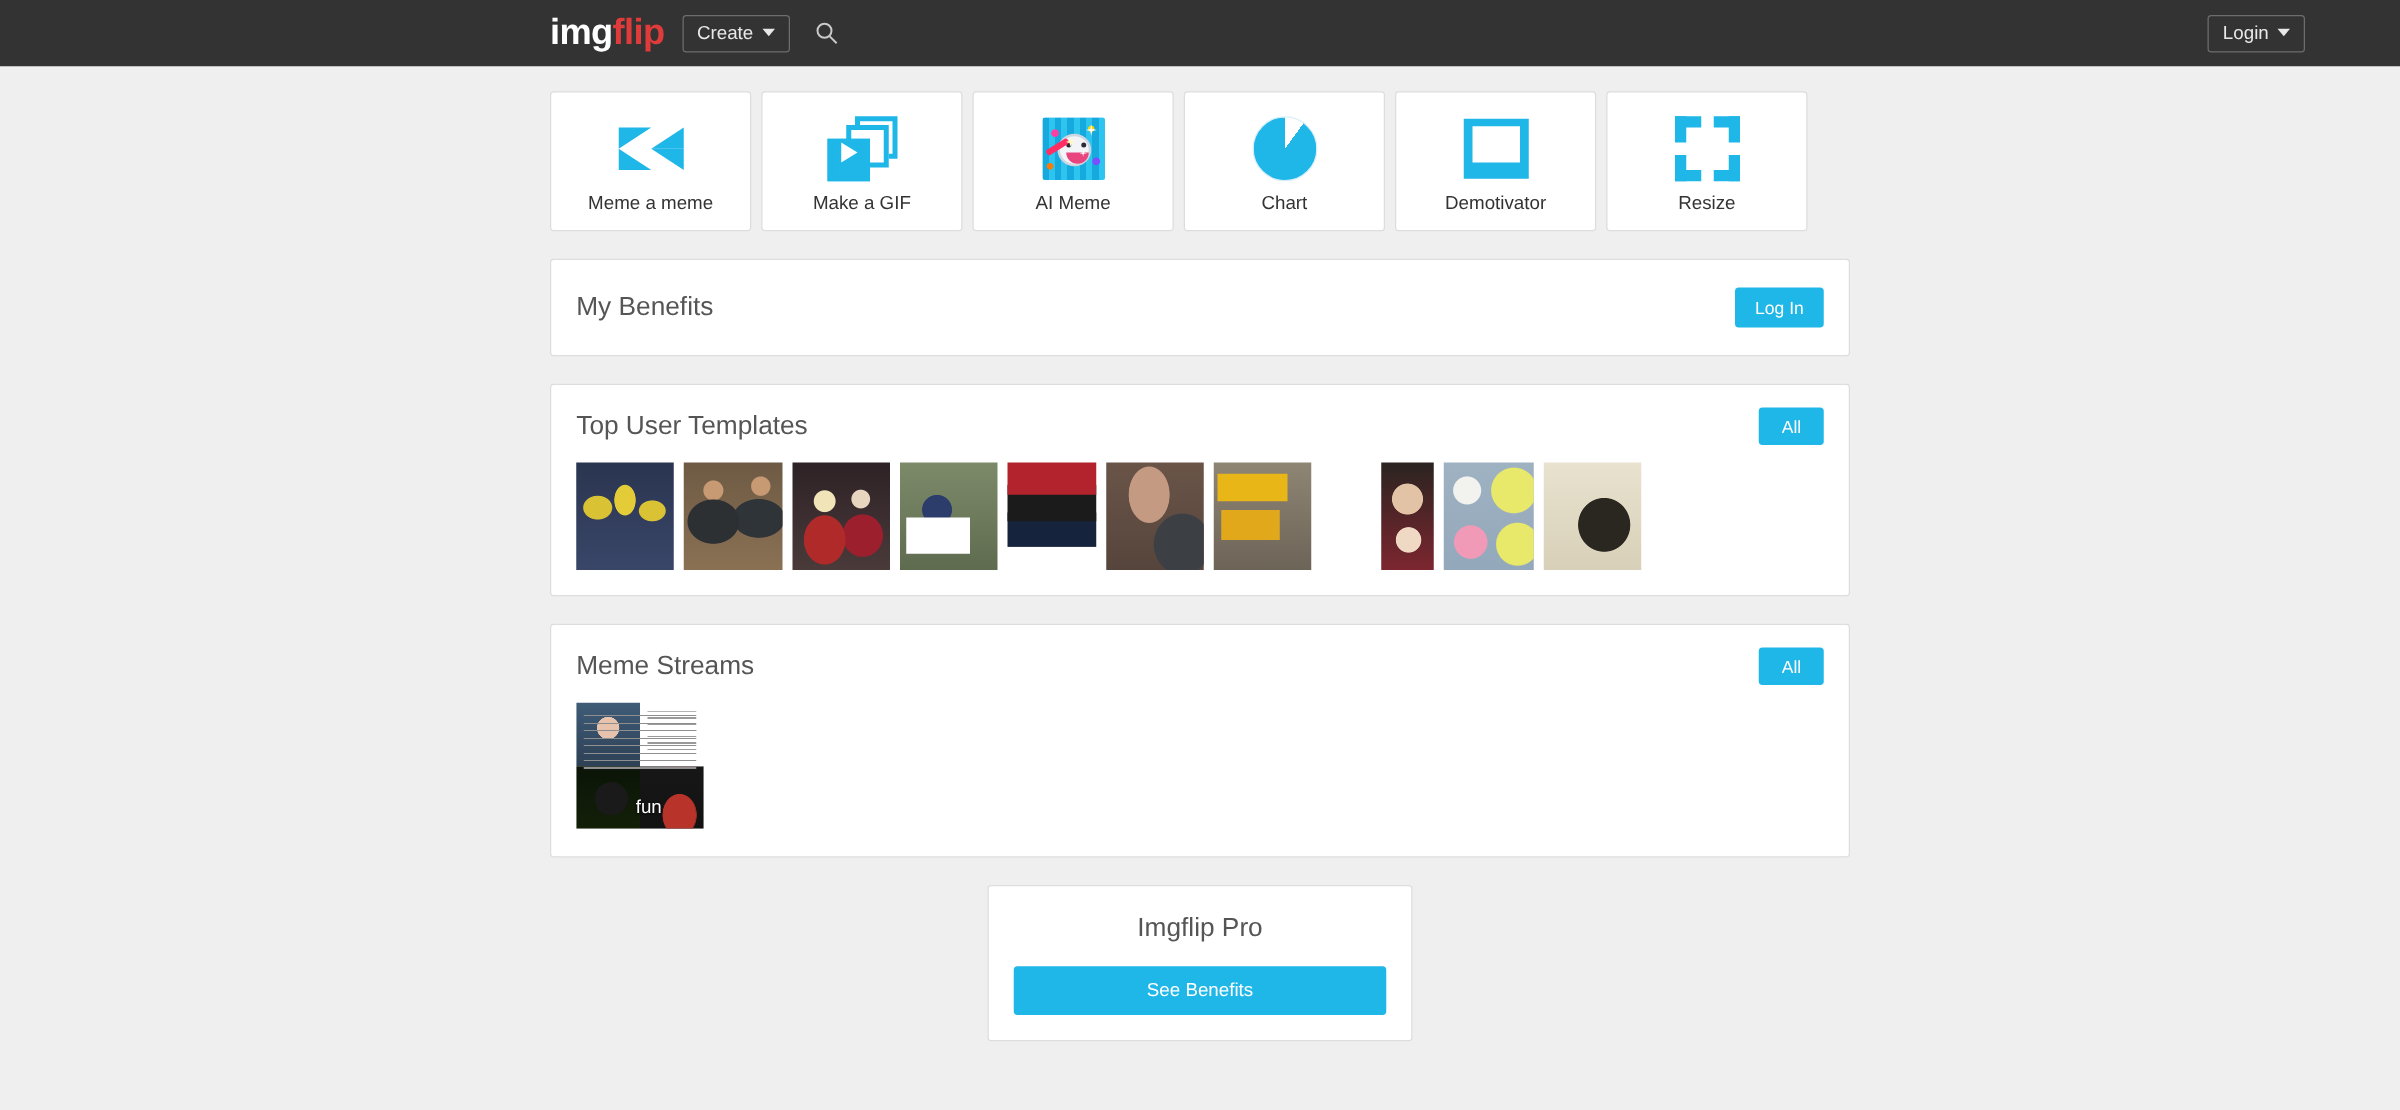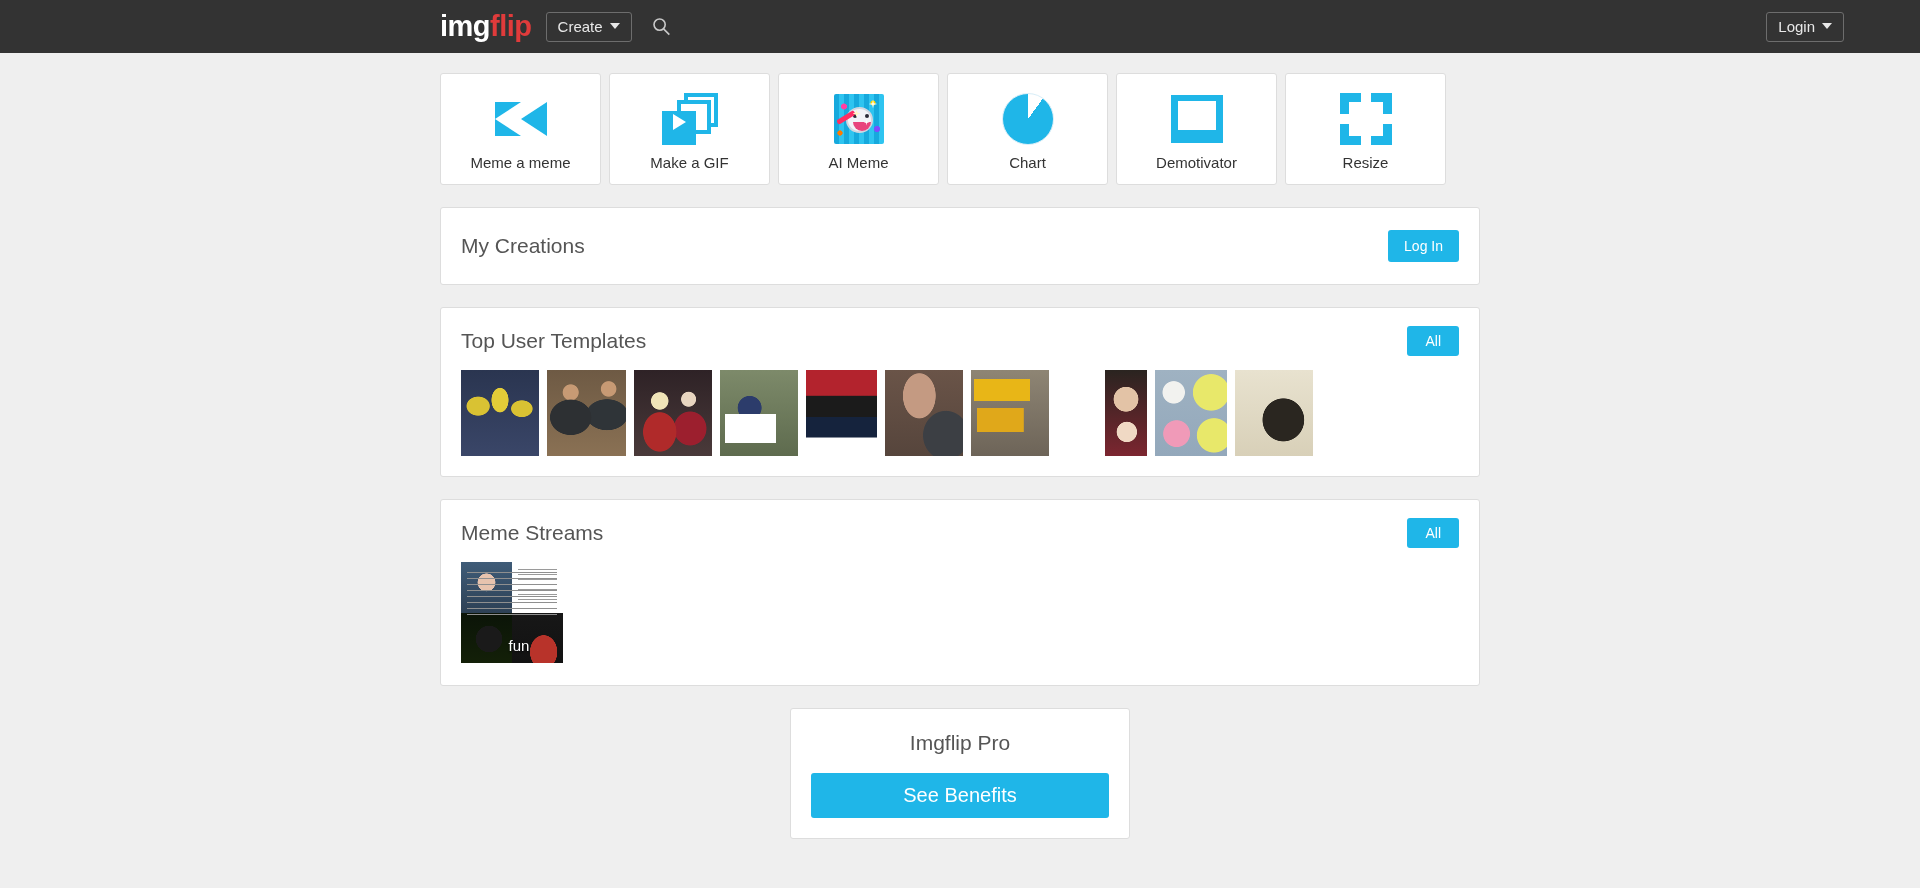--- a/index.html
+++ b/index.html
@@ -310,21 +310,21 @@
   .pro-wrap { width: 340px; margin: 22px auto 0 auto; }
   .pro-card {
     background: #fff; border: 1px solid #ddd; border-radius: 3px;
     padding: 22px 20px 20px 20px; text-align: center;
   }
   .pro-title { font-size: 21px; color: #555; font-weight: normal; }
   .pro-sub { font-size: 14px; color: #333; margin-top: 22px; }
   .pro-btn {
     display: block; width: 100%; margin-top: 18px;
     background: #1fb6e8; color: #fff; border: none; border-radius: 3px;
-    font-size: 20px; padding: 11px 17px; cursor: pointer;
+    font-size: 15px; padding: 11px 17px; cursor: pointer;
     font-family: "Liberation Sans", sans-serif;
   }
 </style>
 </head>
 <body>
 
 <div class="header">
   <div class="header-inner">
 
     <div class="logo">
@@ -419,21 +419,21 @@
             <i class="bl"></i>
             <i class="br"></i>
           </div>
       </div>
       <div class="tool-label">Resize</div>
     </div>
   </div>
 
   <div class="panel panel-creations">
     <div class="panel-head">
-      <h2 class="panel-title">My Creations</h2>
+      <h2 class="panel-title">My Benefits</h2>
       <button class="btn-blue">Log In</button>
     </div>
   </div>
 
   <div class="panel">
     <div class="panel-head">
       <h2 class="panel-title">Top User Templates</h2>
       <button class="btn-blue sm">All</button>
     </div>
     <div class="thumbs" id="template-thumbs">

